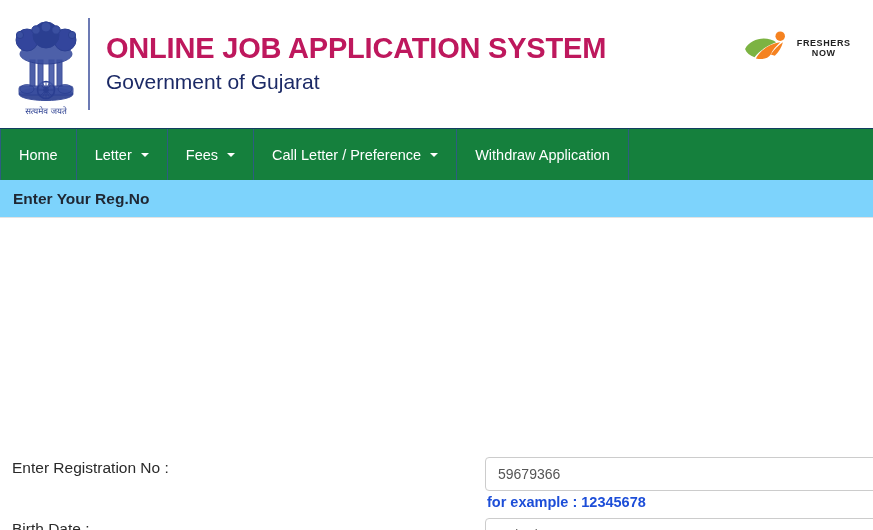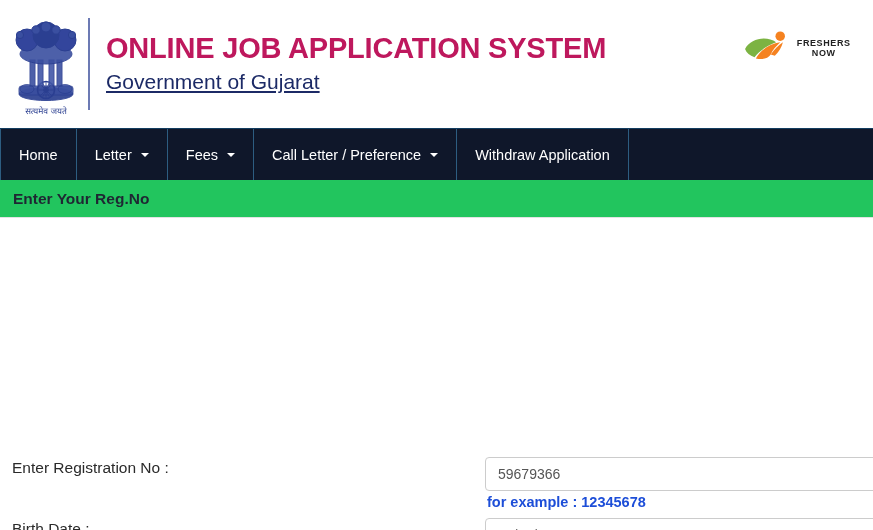--- a/index.html
+++ b/index.html
@@ -32,37 +32,36 @@
     margin: 0 16px 0 6px; flex: 0 0 auto;
   }
   .titles { flex: 1 1 auto; }
   .title-main {
     font-size: 29px; font-weight: bold; color: #be185d;
     letter-spacing: -0.2px; line-height: 1.12; white-space: nowrap;
   }
   .title-sub {
     font-size: 21px; color: #1c2a66; line-height: 1.35; margin-top: 3px;
     font-weight: normal;
-    text-decoration: underline;
   }
   .brand-logo {
     position: absolute; right: 22px; top: 8px;
     width: 110px; height: 78px;
     display: flex; align-items: center; justify-content: flex-start;
   }
   .brand-logo svg { display:block; }
   .brand-text {
     font-size: 9px; font-weight: bold; color: #222; letter-spacing: .6px;
     margin-top: 2px; text-align: center;
   }
 
   
   .navbar {
     height: 52px;
-    background: #0f172a;
+    background: #15803d;
     display: flex;
     align-items: stretch;
     border-top: 1px solid #123d60;
   }
   .nav-item {
     display: flex; align-items: center; justify-content: center;
     color: #ffffff; font-size: 14.5px;
     padding: 0 18px;
     border-right: 1px solid #2d5d81;
     white-space: nowrap;
@@ -76,21 +75,21 @@
     margin-left: 6px;
     border-left: 4px solid transparent;
     border-right: 4px solid transparent;
     border-top: 4px solid #ffffff;
   }
   .nav-item.gap .caret { margin-left: 9px; }
 
   
   .panel-heading {
     height: 38px;
-    background: #22c55e;
+    background: #7dd3fc;
     border-bottom: 1px solid #e3e3e3;
     display: flex; align-items: center;
     padding-left: 13px;
     font-size: 15.5px; font-weight: bold; color: #1f2733;
   }
 
   
   .form-area { position: relative; padding-top: 0; }
 
   .lbl {

